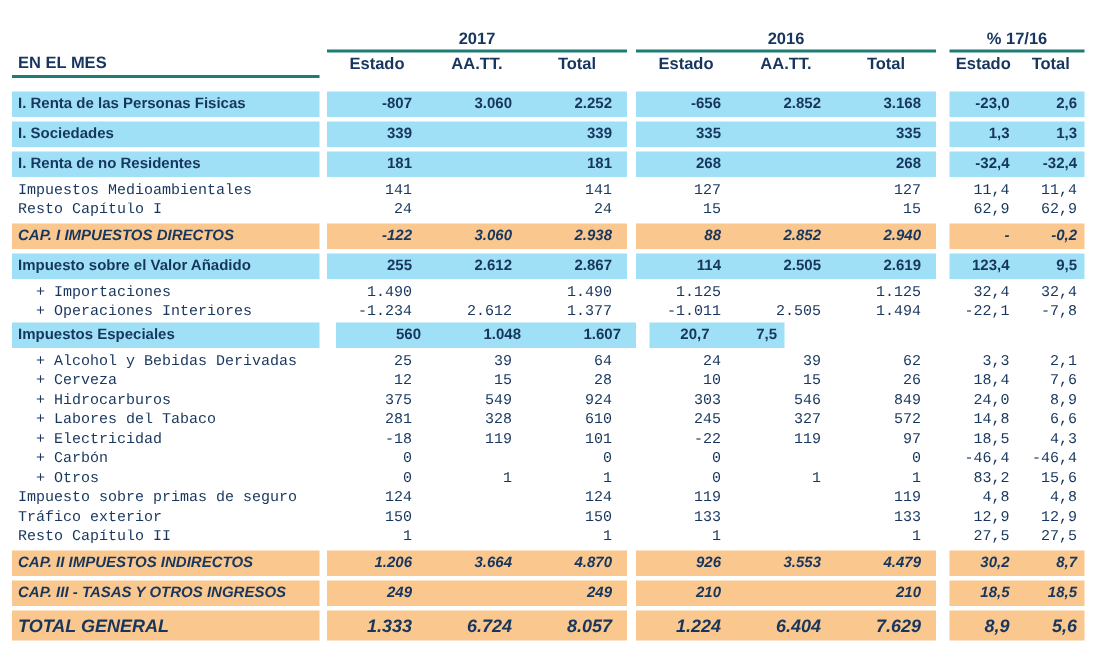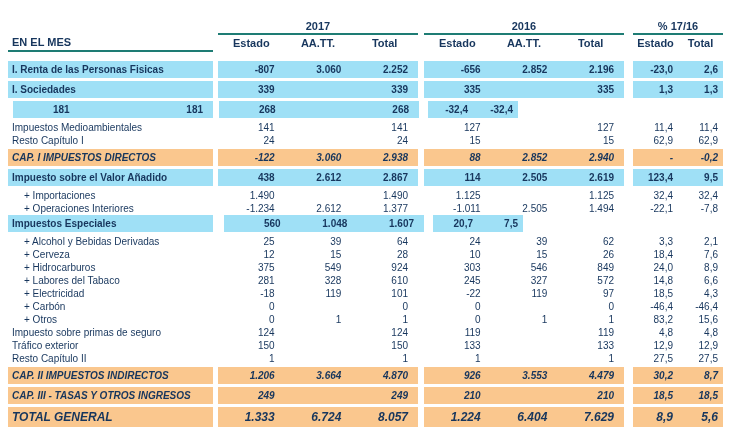--- a/index.html
+++ b/index.html
@@ -26,21 +26,21 @@
 
   
   .row.blue, .row.orange { height:17px; margin-bottom:3px; font-size:10px; font-weight:bold; }
   .row.blue .c-label, .row.blue .c-group, .row.blue .c-pct { background:var(--blue,#9FE0F6); height:100%; align-items:center; }
   .row.blue .c-label { display:flex; }
   .row.orange, .row.total { font-style:italic;align-items:center; }
   .row.orange { margin-top:2px; }
   .row.orange .c-label, .row.orange .c-group, .row.orange .c-pct,
   .row.total .c-label, .row.total .c-group, .row.total .c-pct { background:var(--orange,#FAC78E); height:100%; align-items:center; }
   .row.orange .c-label, .row.total .c-label { display:flex; }
-  .row.white { height:13px; font-size:10px; font-weight:normal; }
+  .row.white { height:13px; font-size:10px; font-weight:normal;font-family:Liberation Mono, monospace; }
   .row.white.indent .c-label { padding-left:16px; }
   .row.total { height:20px; margin-top:2px; font-size:12px; font-weight:bold; }
 </style>
 </head>
 <body>
 
 <div id="canvas" style="color: rgb(23, 54, 93);">
 
   <div class="row hdr-years">
     <div class="c-label"></div>
@@ -87,21 +87,21 @@
     <div class="gap1"></div>
     <div class="c-group">
       <div class="cell">-807</div>
       <div class="cell">3.060</div>
       <div class="cell">2.252</div>
     </div>
     <div class="gap2"></div>
     <div class="c-group">
       <div class="cell">-656</div>
       <div class="cell">2.852</div>
-      <div class="cell">2.196</div>
+      <div class="cell">3.168</div>
     </div>
     <div class="gap3"></div>
     <div class="c-pct">
       <div class="pcell">-23,0</div>
       <div class="pcell">2,6</div>
     </div>
   </div>
 
   <div class="row blue">
     <div class="c-label">I. Sociedades</div>
@@ -118,20 +118,21 @@
       <div class="cell">335</div>
     </div>
     <div class="gap3"></div>
     <div class="c-pct">
       <div class="pcell">1,3</div>
       <div class="pcell">1,3</div>
     </div>
   </div>
 
   <div class="row blue">
+    <div class="c-label">I. Renta de no Residentes</div>
     <div class="gap1"></div>
     <div class="c-group">
       <div class="cell">181</div>
       <div class="cell"></div>
       <div class="cell">181</div>
     </div>
     <div class="gap2"></div>
     <div class="c-group">
       <div class="cell">268</div>
       <div class="cell"></div>
@@ -204,21 +205,21 @@
     <div class="c-pct">
       <div class="pcell">-</div>
       <div class="pcell">-0,2</div>
     </div>
   </div>
 
   <div class="row blue">
     <div class="c-label">Impuesto sobre el Valor Añadido</div>
     <div class="gap1"></div>
     <div class="c-group">
-      <div class="cell">438</div>
+      <div class="cell">255</div>
       <div class="cell">2.612</div>
       <div class="cell">2.867</div>
     </div>
     <div class="gap2"></div>
     <div class="c-group">
       <div class="cell">114</div>
       <div class="cell">2.505</div>
       <div class="cell">2.619</div>
     </div>
     <div class="gap3"></div>

